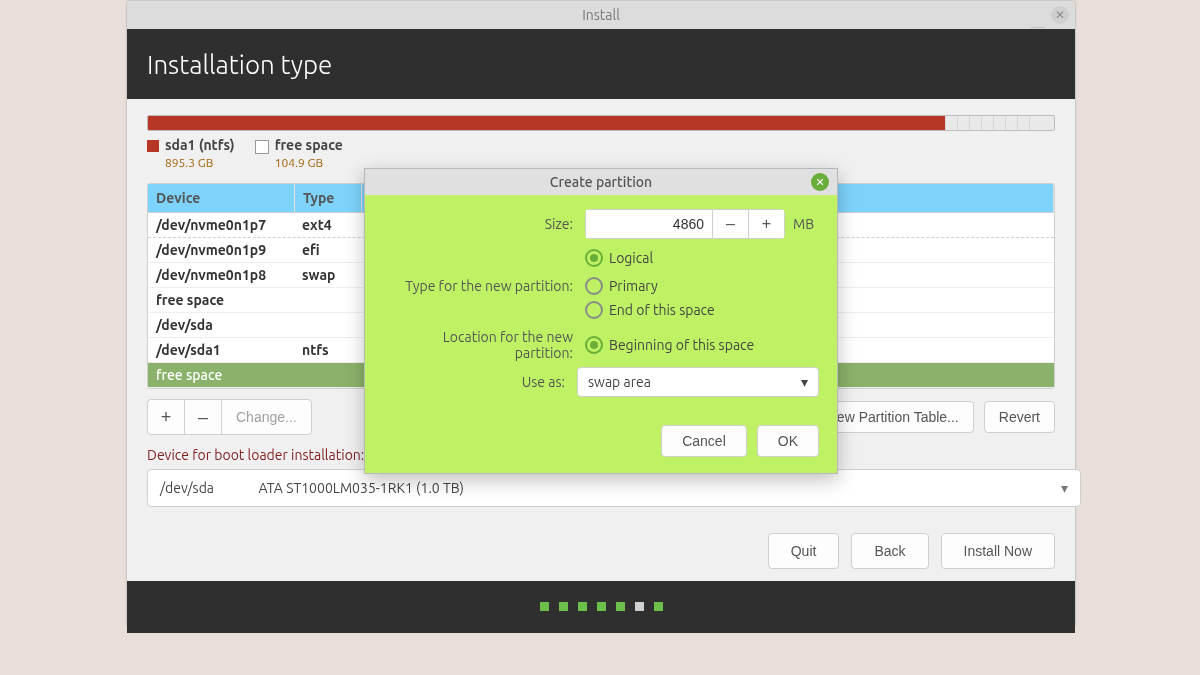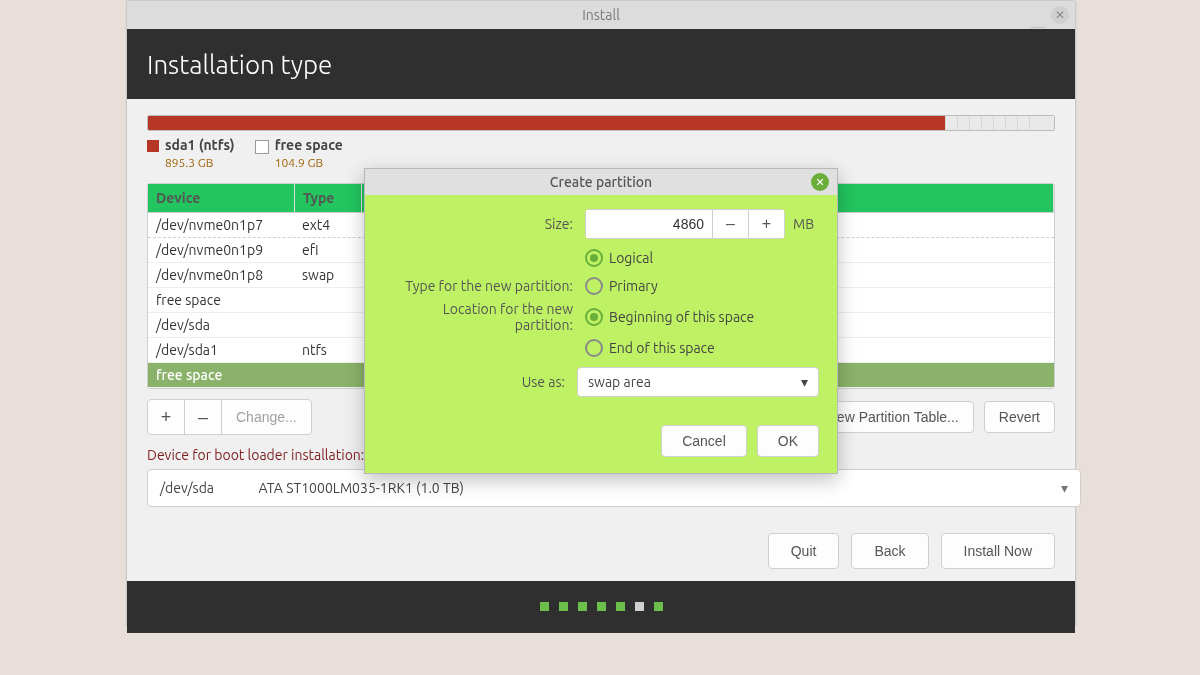--- a/index.html
+++ b/index.html
@@ -110,32 +110,33 @@
   .sw-white { background: #fff; border:1px solid #999; }
   
   .part-table-wrap {
     border: 1px solid #cfcfcf;
     margin-top: 12px;
     background: #fff;
     border-radius: 3px;
   }
   .part-head {
     display: flex;
-    background: #22c55e;
+    background: #7dd3fc;
     border-bottom: 1px solid #cfcfcf;
     font-weight: bold;
     color: #555;
   }
   .part-head > div {
     padding: 6px 8px;
     border-right: 1px solid #e0e0e0;
   }
   .part-row {
     display: flex;
     border-bottom: 1px solid #eee;
+    font-weight: bold;
   }
   .part-row > div {
     padding: 4px 8px;
   }
   .col-device { width: 130px; }
   .col-type   { width: 50px; }
   .col-mount  { flex: 1; }
   .indent { padding-left: 20px; }
   .indent1 { padding-left: 14px; }
   .row-selected {
@@ -479,38 +480,38 @@
     <div class="form-row tight">
       <div class="form-label">Type for the new partition:</div>
       <div class="form-ctrl">
         <label class="radio">
           <span class="r"></span>
           <span>Primary</span>
         </label>
       </div>
     </div>
 
+    <div class="form-row">
+      <div class="form-label"></div>
+      <div class="form-ctrl">
+        <label class="radio">
+          <span class="r"></span>
+          <span>End of this space</span>
+        </label>
+      </div>
+    </div>
     <div class="form-row tight">
       <div class="form-label">Location for the new partition:</div>
       <div class="form-ctrl">
         <label class="radio checked">
           <span class="r"></span>
           <span>Beginning of this space</span>
         </label>
       </div>
     </div>
-    <div class="form-row">
-      <div class="form-label"></div>
-      <div class="form-ctrl">
-        <label class="radio">
-          <span class="r"></span>
-          <span>End of this space</span>
-        </label>
-      </div>
-    </div>
 
     <div class="form-row">
       <div class="form-label">Use as:</div>
       <div class="form-ctrl">
         <div class="combo">
           <span>swap area</span>
           <span>▾</span>
         </div>
       </div>
     </div>

